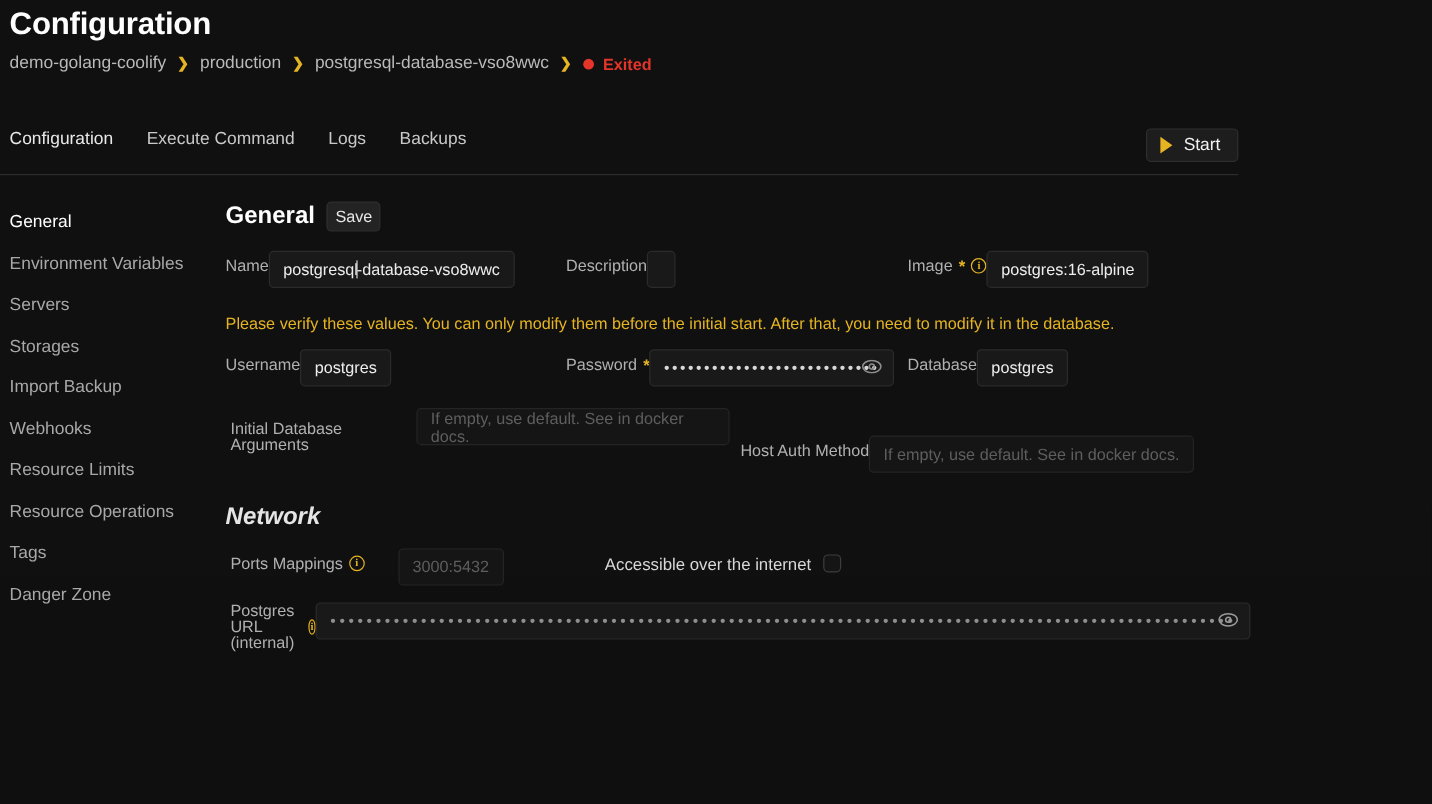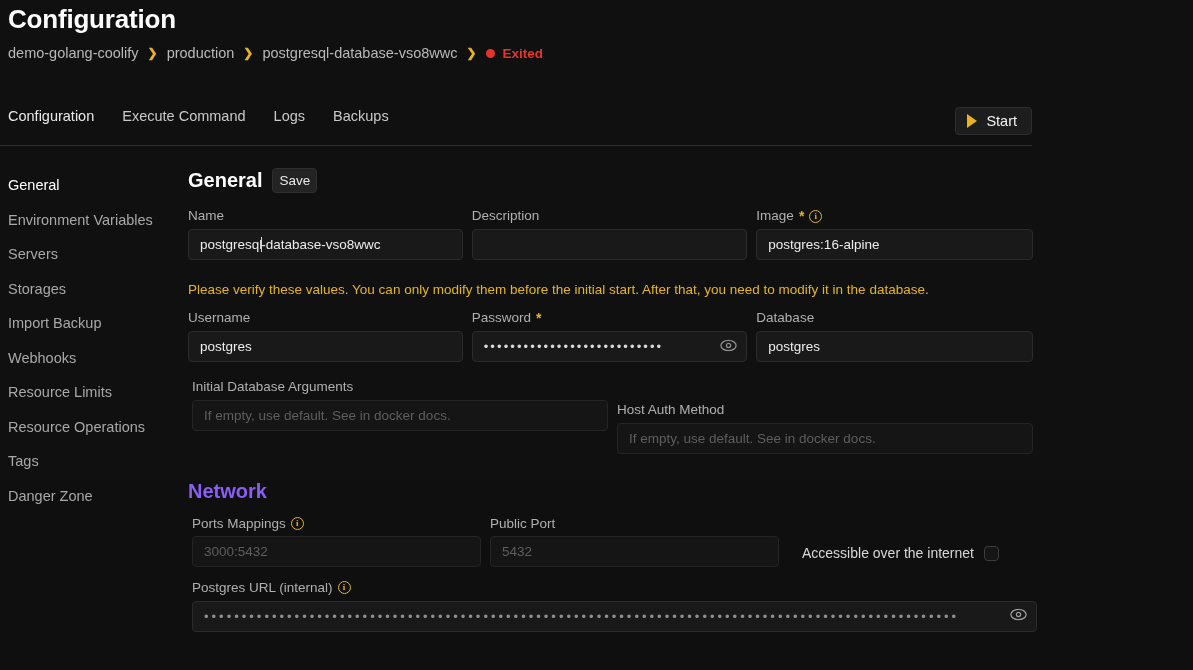--- a/index.html
+++ b/index.html
@@ -76,30 +76,30 @@
   .sec-head {
     display: flex; align-items: center; gap: 10px; margin-bottom: 16px;
   }
   .sec-title { font-size: 20px; font-weight: bold; color: #ffffff; }
   .save-btn {
     background: #232323; border: 1px solid #2f2f2f; border-radius: 4px;
     color: #e8e8e8; font-size: 13.5px; padding: 4px 6px; cursor: pointer;
   }
 
   .row { display: flex; gap: 9px; }
-  .field { display: flex; flex-direction: column; }
+  .field { display: flex; flex-direction: row; }
   .f-name { width: 276px; }
   .f-desc { width: 277px; }
   .f-image { width: 278px; }
   .f-user { width: 276px; text-align: right; }
   .f-pass { width: 277px; }
   .f-db   { width: 278px; }
   .f-args { width: 419px; }
   .f-auth { width: 419px; margin-top: 23px; }
-  .f-ports { width: 289px; }
+  .f-ports { width: 289px; gap: 28px; }
   .f-pport { width: 289px; }
   .f-url { width: 845px; }
 
   .lbl {
     font-size: 13.5px; color: #b0b0b0; margin-bottom: 6px;
     display: flex; align-items: center; gap: 5px; line-height: 1;
   }
   .req { color: #e6b422; font-weight: bold; font-size: 14px; }
   .info-ic {
     width: 13px; height: 13px; border-radius: 50%;
@@ -128,21 +128,21 @@
   }
   .dots.grey { color: #8e8e8e; letter-spacing: 3.0px; }
   .eye-ic {
     position: absolute; right: 9px; top: 50%; transform: translateY(-50%);
     cursor: pointer;
   }
 
   .warn {
     color: #e6b422; font-size: 13.5px; margin: 22px 0 14px 0;
   }
-  .sec-title2 { font-size: 20px; font-weight: bold; color: #8b5cf6; margin: 26px 0 14px 0; }
+  .sec-title2 { font-size: 20px; font-weight: bold; color: #e5e5e5; margin: 26px 0 14px 0; font-style: italic; }
 
   .net-wrap { padding-left: 4px; }
   .chk-row { display: flex; align-items: center; gap: 10px; margin-left: 14px; }
   .chk-lbl { font-size: 14px; color: #d8d8d8; }
   .chk-box {
     width: 15px; height: 15px; border: 1.5px solid #3d3d3d;
     border-radius: 4px; background: #151515; cursor: pointer;
   }
   .mt14 { margin-top: 14px; }
   .mt18 { margin-top: 18px; }
@@ -281,26 +281,20 @@
       <div class="row">
         <div class="field f-ports">
           <span class="lbl">
             <span>Ports Mappings</span>
             <span class="info-ic">i</span>
           </span>
           <div class="inp disabled">
               <span class="ph">3000:5432</span>
             </div>
         </div>
-        <div class="field f-pport">
-          <span class="lbl">Public Port</span>
-          <div class="inp disabled">
-              <span class="ph">5432</span>
-            </div>
-        </div>
         <div class="field" style="justify-content:flex-end;padding-bottom:6px;">
           <div class="chk-row">
             <span class="chk-lbl">Accessible over the internet</span>
             <span class="chk-box"></span>
           </div>
         </div>
       </div>
 
       <div class="field f-url mt14">
         <span class="lbl">

